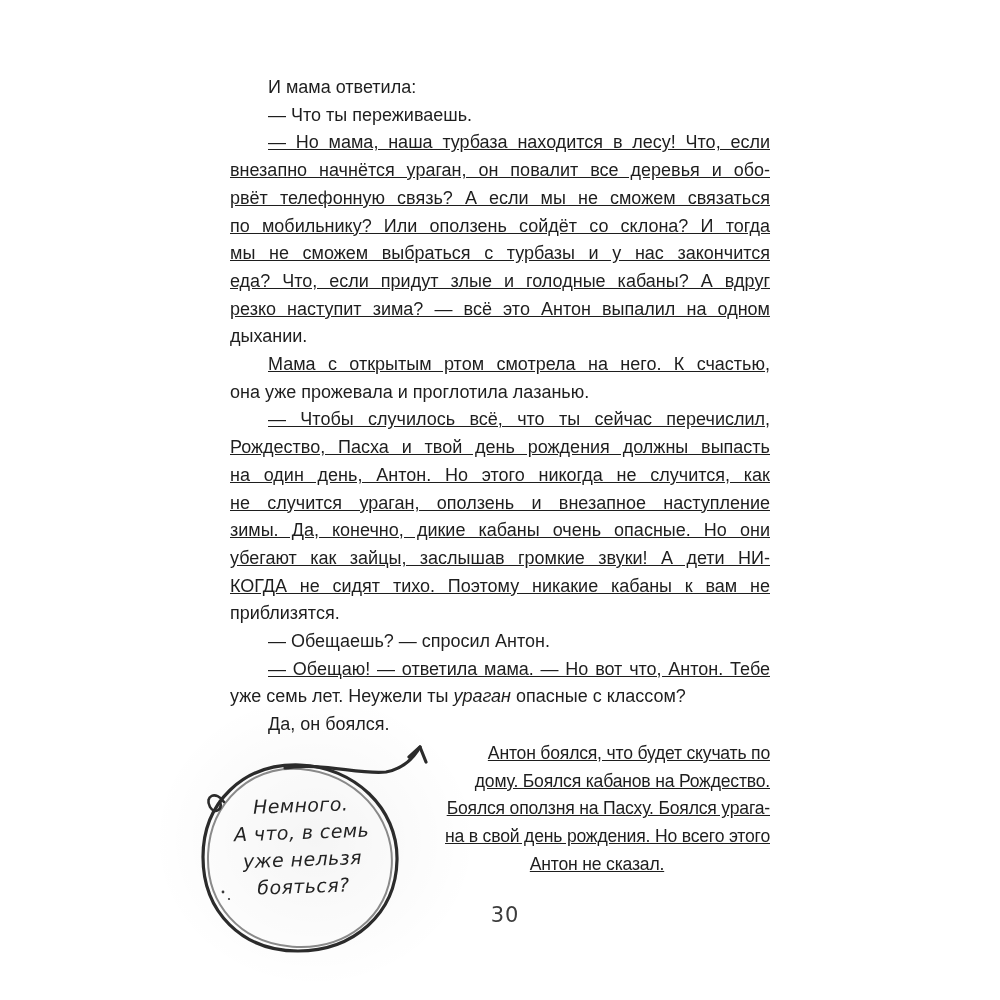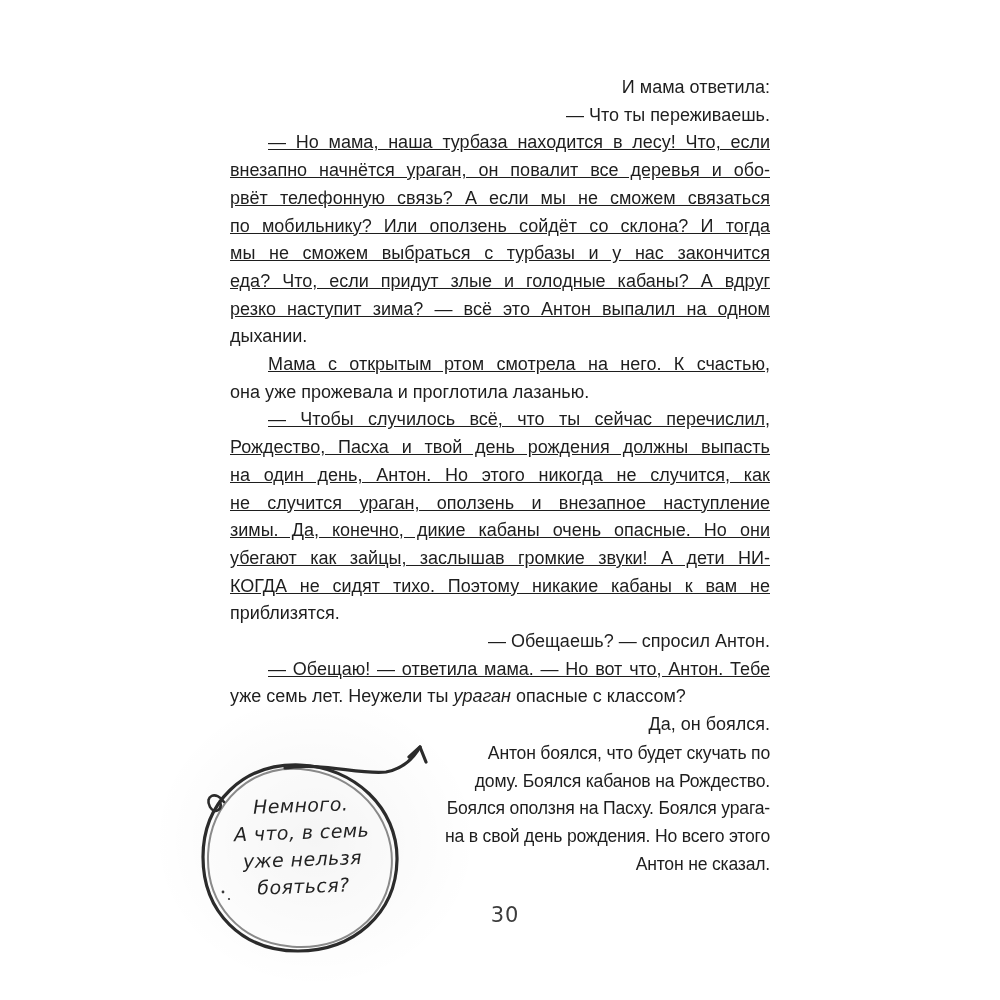--- a/index.html
+++ b/index.html
@@ -12,28 +12,28 @@
     position:absolute; left:150px; top:690px; width:330px; height:300px;
     background:radial-gradient(ellipse at center, rgba(0,0,0,0.04), transparent 70%);
     pointer-events:none;
   }
   .main-text {
     position:absolute; left:230px; top:74px; width:540px;
     font-size:18px; line-height:27.7px; letter-spacing:0;
   }
   .line { min-height:27.7px; white-space:normal; }
   .j { text-align:justify; text-align-last:justify;text-decoration:underline; }
-  .ind { text-indent:38px;text-align:right; }
+  .ind { text-indent:38px; }
   .em { font-style:italic; }
   .wrap-text {
     position:absolute; left:402px; top:740px; width:368px;
-    font-size:17.6px; line-height:27.7px; letter-spacing:-0.2px;
+    font-size:17.6px; line-height:27.7px; letter-spacing:-0.2px;text-decoration:underline;
   }
   .wr { text-align:right; }
-  .wl { text-align:right; text-indent:22px; }
+  .wl { text-align:center; text-indent:22px; }
   .bubble-svg { position:absolute; left:190px; top:722px; width:260px; height:240px; }
   .bubble-text {
     position:absolute; left:212px; top:792px; width:180px;
     text-align:center; font-size:19px; line-height:27px;
     font-style:italic; letter-spacing:0.4px; color:#232323;
     font-family:"DejaVu Sans", sans-serif;
     transform:rotate(-2deg);
   }
   .bubble-line { min-height:27px; }
   .page-number {

